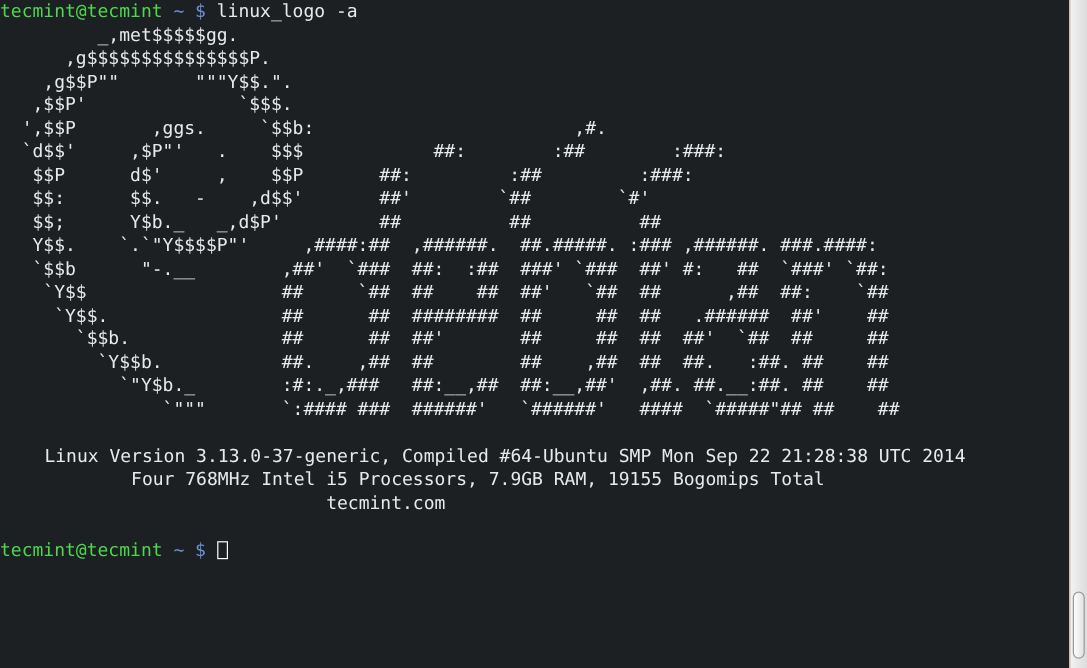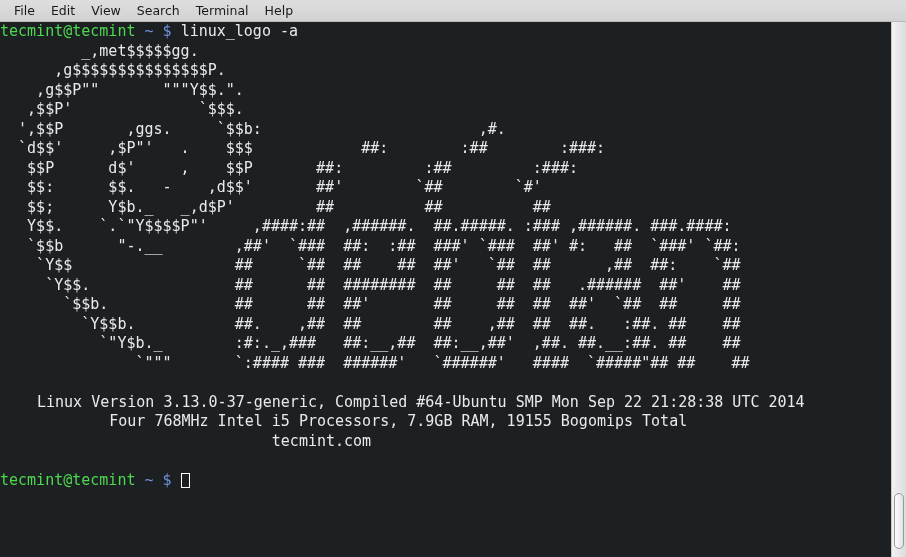--- a/index.html
+++ b/index.html
@@ -105,28 +105,20 @@
     border-radius: 5px;
     background: linear-gradient(to right, #fdfdfd 0%, #f0f0f0 50%, #e2e2e2 100%);
     box-sizing: border-box;
   }
 </style>
 </head>
 <body>
 
 <div class="window">
 
-  <div class="menubar">
-    <div class="menu-item">File</div>
-    <div class="menu-item">Edit</div>
-    <div class="menu-item">View</div>
-    <div class="menu-item">Search</div>
-    <div class="menu-item">Terminal</div>
-    <div class="menu-item">Help</div>
-  </div>
 
   <div class="term-area">
 
     <div class="screen">
       <pre class="tty"><span class="ln"><span class="green">tecmint@tecmint</span><span class="white"> </span><span class="blue">~</span><span class="white"> </span><span class="blue">$</span><span class="white"> </span><span class="white">linux_logo -a</span></span><span class="ln art">         _,met$$$$$gg.</span><span class="ln art">      ,g$$$$$$$$$$$$$$$P.</span><span class="ln art">    ,g$$P""       """Y$$.".</span><span class="ln art">   ,$$P'              `$$$.</span><span class="ln art">  ',$$P       ,ggs.     `$$b:                        ,#.</span><span class="ln art">  `d$$'     ,$P"'   .    $$$            ##:        :##        :###:</span><span class="ln art">   $$P      d$'     ,    $$P       ##:         :##         :###:</span><span class="ln art">   $$:      $$.   -    ,d$$'       ##'        `##        `#'</span><span class="ln art">   $$;      Y$b._   _,d$P'         ##          ##          ##</span><span class="ln art">   Y$$.    `.`"Y$$$$P"'     ,####:##  ,######.  ##.#####. :### ,######. ###.####:</span><span class="ln art">   `$$b      "-.__        ,##'  `###  ##:  :##  ###' `###  ##' #:   ##  `###' `##:</span><span class="ln art">    `Y$$                  ##     `##  ##    ##  ##'   `##  ##      ,##  ##:    `##</span><span class="ln art">     `Y$$.                ##      ##  ########  ##     ##  ##   .######  ##'    ##</span><span class="ln art">       `$$b.              ##      ##  ##'       ##     ##  ##  ##'  `##  ##     ##</span><span class="ln art">         `Y$$b.           ##.    ,##  ##        ##    ,##  ##  ##.   :##. ##    ##</span><span class="ln art">           `"Y$b._        :#:._,###   ##:__,##  ##:__,##'  ,##. ##.__:##. ##    ##</span><span class="ln art">               `"""       `:#### ###  ######'   `######'   ####  `#####"## ##    ##</span><span class="ln"> </span><span class="ln info">Linux Version 3.13.0-37-generic, Compiled #64-Ubuntu SMP Mon Sep 22 21:28:38 UTC 2014</span><span class="ln info">        Four 768MHz Intel i5 Processors, 7.9GB RAM, 19155 Bogomips Total</span><span class="ln info">                          tecmint.com</span><span class="ln"> </span><span class="ln"><span class="green">tecmint@tecmint</span><span class="white"> </span><span class="blue">~</span><span class="white"> </span><span class="blue">$</span><span class="white"> </span><span class="cursor"></span></span></pre>
     </div>
 
     <div class="scrollbar">
       <div class="scroll-thumb"></div>
     </div>

